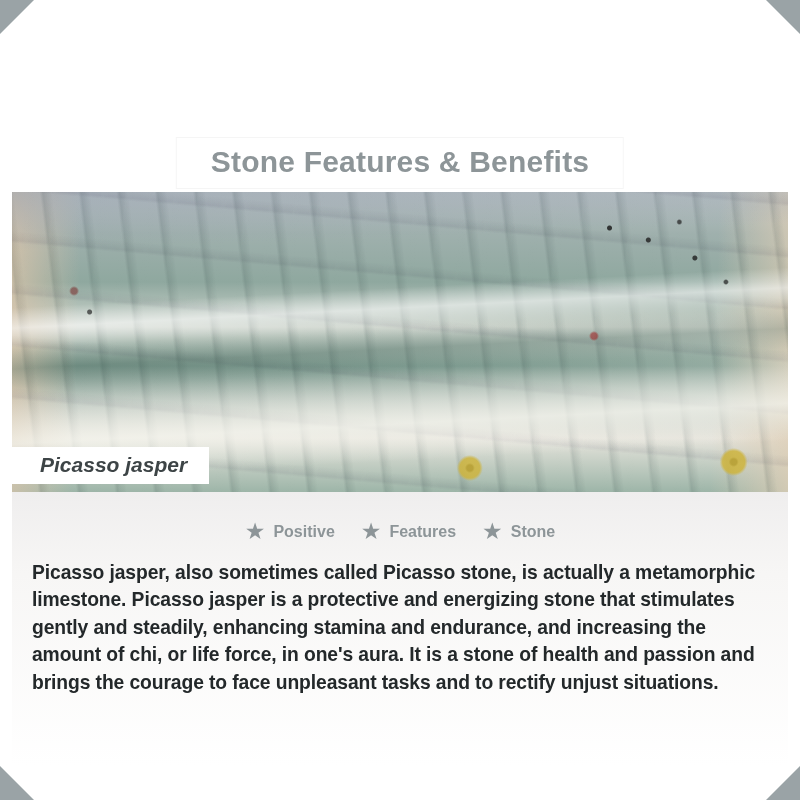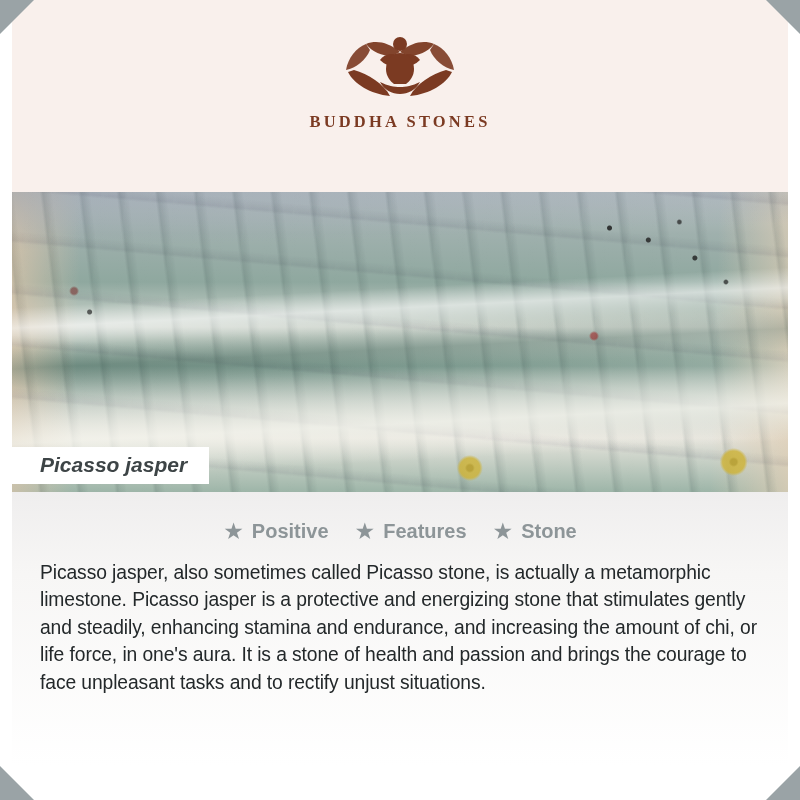--- a/index.html
+++ b/index.html
@@ -215,69 +215,45 @@
     display: flex;
     align-items: center;
     gap: 8px;
   }
   .kw .star {
     color: #8d9598;
     font-size: 23px;
     line-height: 1;
   }
   .kw .kw-label {
-    font-size: 20px;
+    font-size: 16px;
     font-weight: bold;
     color: #8d9598;
   }
 
   .description {
-    margin: 16px 28px 0 28px;
+    margin: 16px 28px 0 20px;
     font-size: 19.3px;
     line-height: 1.42;
     color: #23282a;
-    font-weight: normal;
+    font-weight: bold;
     letter-spacing: -0.1px;
     text-align: left;
   }
 </style>
 </head>
 <body>
 
 <div class="page">
 
   <div class="corner corner-tl"></div>
   <div class="corner corner-tr"></div>
   <div class="corner corner-bl"></div>
   <div class="corner corner-br"></div>
 
-  <div class="header">
-    <div class="logo-wrap">
-      <svg class="logo-mark" viewBox="0 0 128 84">
-        <g fill="#7b3a22">
-
-          <path d="M64 30 C52 20 40 18 30 22 C36 30 46 34 56 34 Z" opacity="0.95"></path>
-          <path d="M64 30 C76 20 88 18 98 22 C92 30 82 34 72 34 Z" opacity="0.95"></path>
-          <path d="M30 22 C20 26 12 36 10 48 C20 46 30 38 34 28 Z" opacity="0.9"></path>
-          <path d="M98 22 C108 26 116 36 118 48 C108 46 98 38 94 28 Z" opacity="0.9"></path>
-
-          <path d="M64 34 C56 30 48 32 44 38 C50 44 58 46 64 44 Z"></path>
-          <path d="M64 34 C72 30 80 32 84 38 C78 44 70 46 64 44 Z"></path>
-
-          <path d="M12 50 C18 62 34 72 54 74 C48 62 32 52 18 48 Z"></path>
-          <path d="M116 50 C110 62 94 72 74 74 C80 62 96 52 110 48 Z"></path>
-
-          <circle cx="64" cy="22" r="7"></circle>
-          <path d="M64 31 C56 31 50 38 50 47 C50 54 54 59 58 62 L70 62 C74 59 78 54 78 47 C78 38 72 31 64 31 Z"></path>
-          <path d="M44 60 C48 68 56 72 64 72 C72 72 80 68 84 60 C76 64 70 65 64 65 C58 65 52 64 44 60 Z"></path>
-        </g>
-      </svg>
-      <div class="brand-name">BUDDHA STONES</div>
-    </div>
-  </div>
 
   <div class="title-plate">
     <span>Stone Features &amp; Benefits</span>
   </div>
 
   <div class="photo">
     <div class="base"></div>
     <div class="veins"></div>
     <div class="bands"></div>
     <div class="specks"></div>

